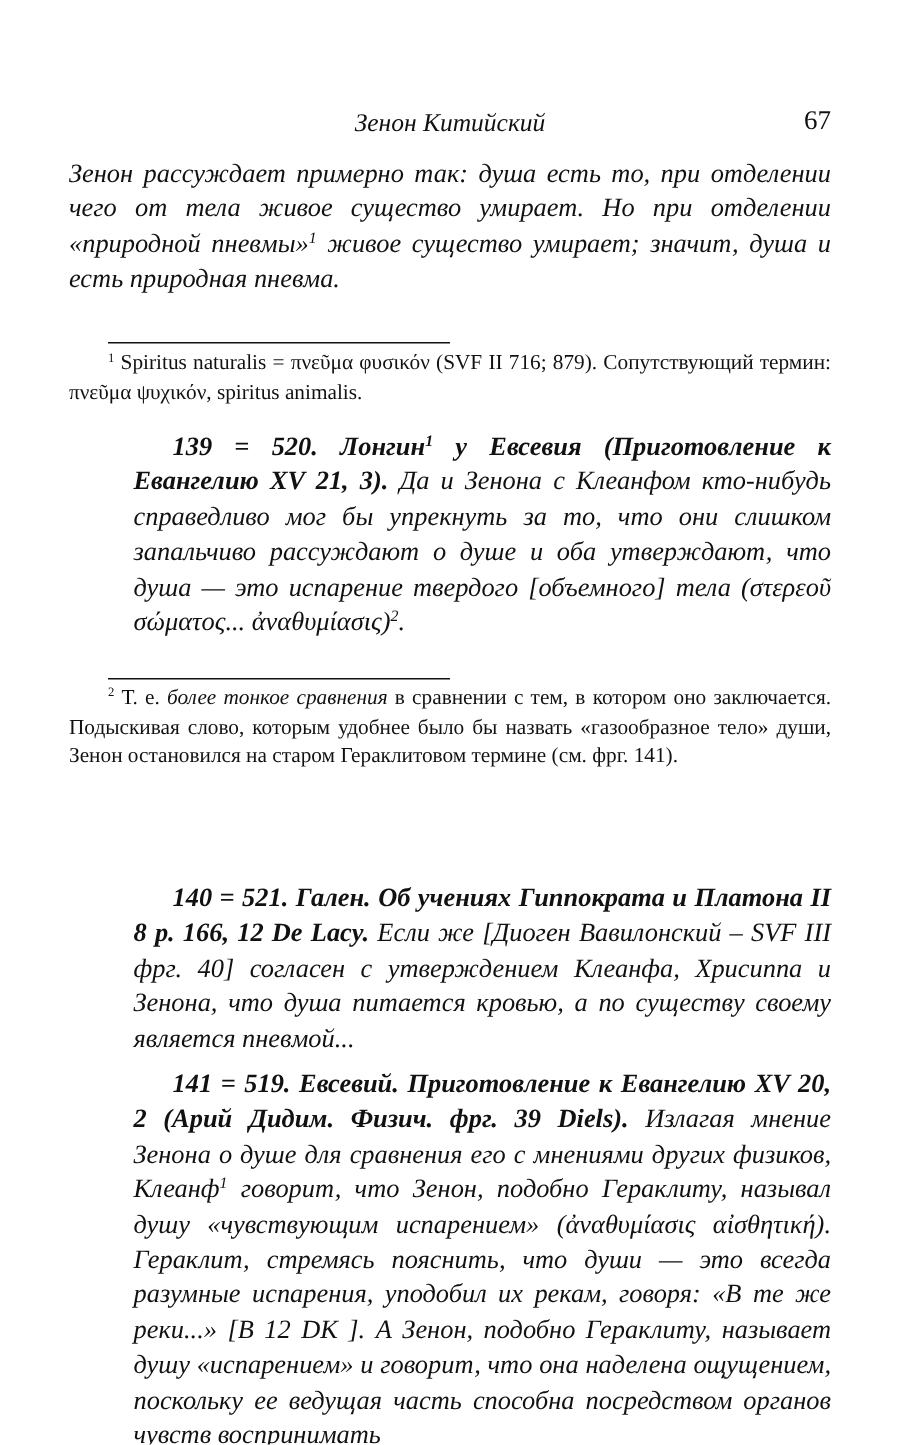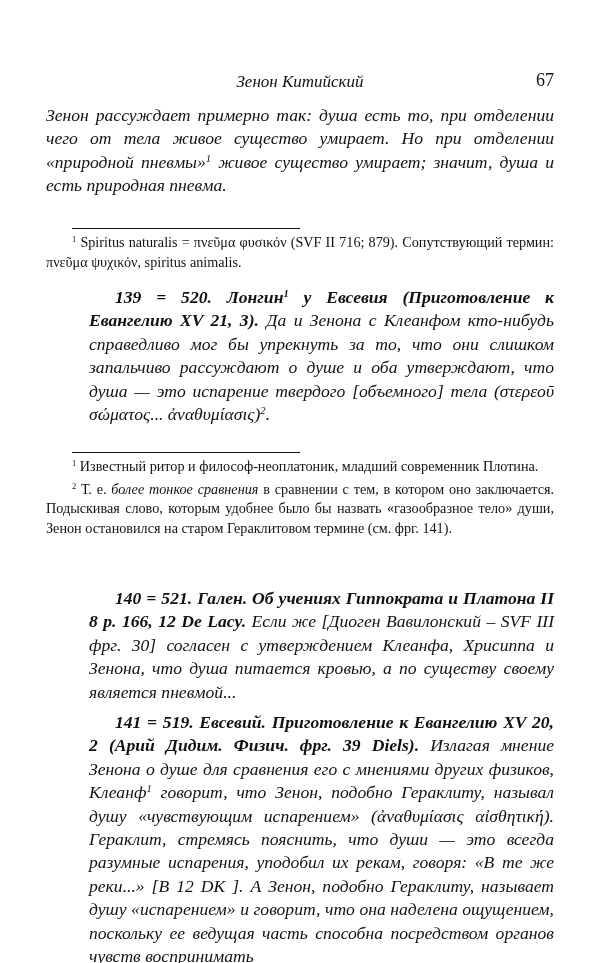--- a/index.html
+++ b/index.html
@@ -37,25 +37,24 @@
     <div class="fn-rule"></div>
     <p class="fn" style="margin-top:4px;"><sup>1</sup><span> Spiritus naturalis = πνεῦμα φυσικόν (SVF II 716; 879). Сопутствующий термин: πνεῦμα ψυχικόν, spiritus animalis.</span></p>
   </div>
 
   <div class="block" style="top:286px;">
     <p class="body-text indent"><b><span>139 = 520. Лонгин</span><sup>1</sup><span> у Евсевия (Приготовление к Евангелию XV 21, 3).</span></b><span> Да и Зенона с Клеанфом кто-нибудь справедливо мог бы упрекнуть за то, что они слишком запальчиво рассуждают о душе и оба утверждают, что душа — это испарение твердого [объемного] тела (στερεοῦ σώματος... ἀναθυμίασις)</span><sup>2</sup><span>.</span></p>
   </div>
 
   <div class="block" style="top:452px;">
     <div class="fn-rule"></div>
-    <p class="fn" style="margin-top:4px;"><sup>1</sup><span> Известный ритор и философ-неоплатоник, младший современник Плотина.</span></p>
     <p class="fn" style="margin-top:3px;"><sup>2</sup><span> Т. е. </span><i>более тонкое сравнения</i><span> в сравнении с тем, в котором оно заключается. Подыскивая слово, которым удобнее было бы назвать «газообразное тело» души, Зенон остановился на старом Гераклитовом термине (см. фрг. 141).</span></p>
   </div>
 
   <div class="block" style="top:587px;">
-    <p class="body-text indent"><b>140 = 521. Гален. Об учениях Гиппократа и Платона II 8 p. 166, 12 De Lacy.</b><span> Если же [Диоген Вавилонский – SVF III фрг. 30] согласен с утверждением Клеанфа, Хрисиппа и Зенона, что душа питается кровью, а по существу своему является пневмой...</span></p>
+    <p class="body-text indent"><b>140 = 521. Гален. Об учениях Гиппократа и Платона II 8 p. 166, 12 De Lacy.</b><span> Если же [Диоген Вавилонский – SVF III фрг. 40] согласен с утверждением Клеанфа, Хрисиппа и Зенона, что душа питается кровью, а по существу своему является пневмой...</span></p>
   </div>
 
   <div class="block" style="top:711px;">
     <p class="body-text indent"><b>141 = 519. Евсевий. Приготовление к Евангелию XV 20, 2 (Арий Дидим. Физич. фрг. 39 Diels).</b><span> Излагая мнение Зенона о душе для сравнения его с мнениями других физиков, Клеанф</span><sup>1</sup><span> говорит, что Зенон, подобно Гераклиту, называл душу «чувствующим испарением» (ἀναθυμίασις αἰσθητική). Гераклит, стремясь пояснить, что души — это всегда разумные испарения, уподобил их рекам, говоря: «В те же реки...» [B 12 DK ]. А Зенон, подобно Гераклиту, называет душу «испарением» и говорит, что она наделена ощущением, поскольку ее ведущая часть способна посредством органов чувств воспринимать</span></p>
   </div>
 
 </div>
 
 </body></html>

